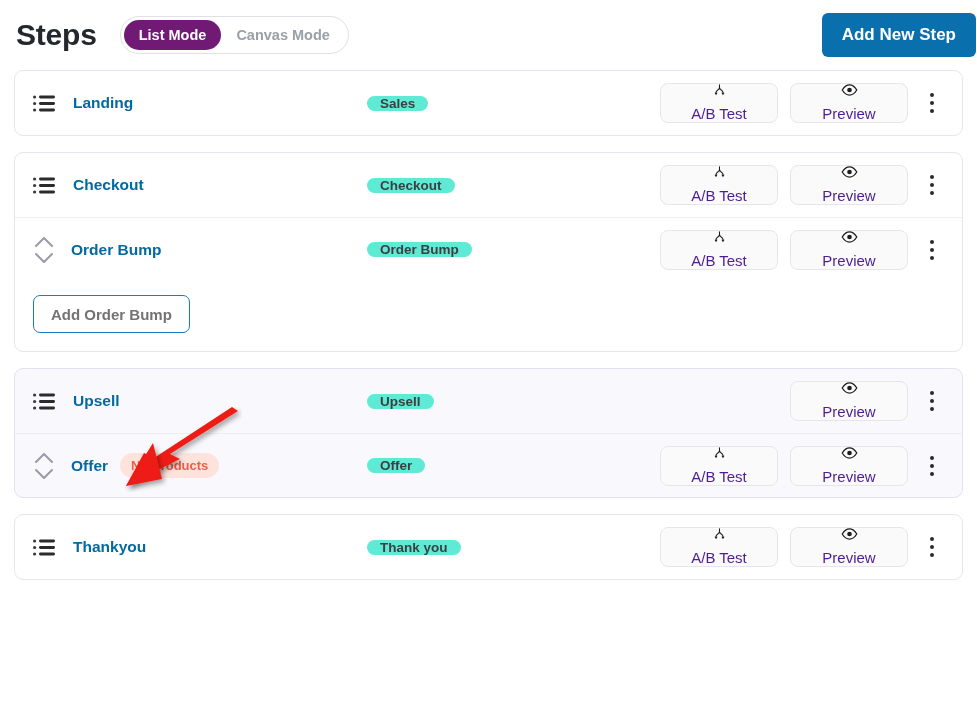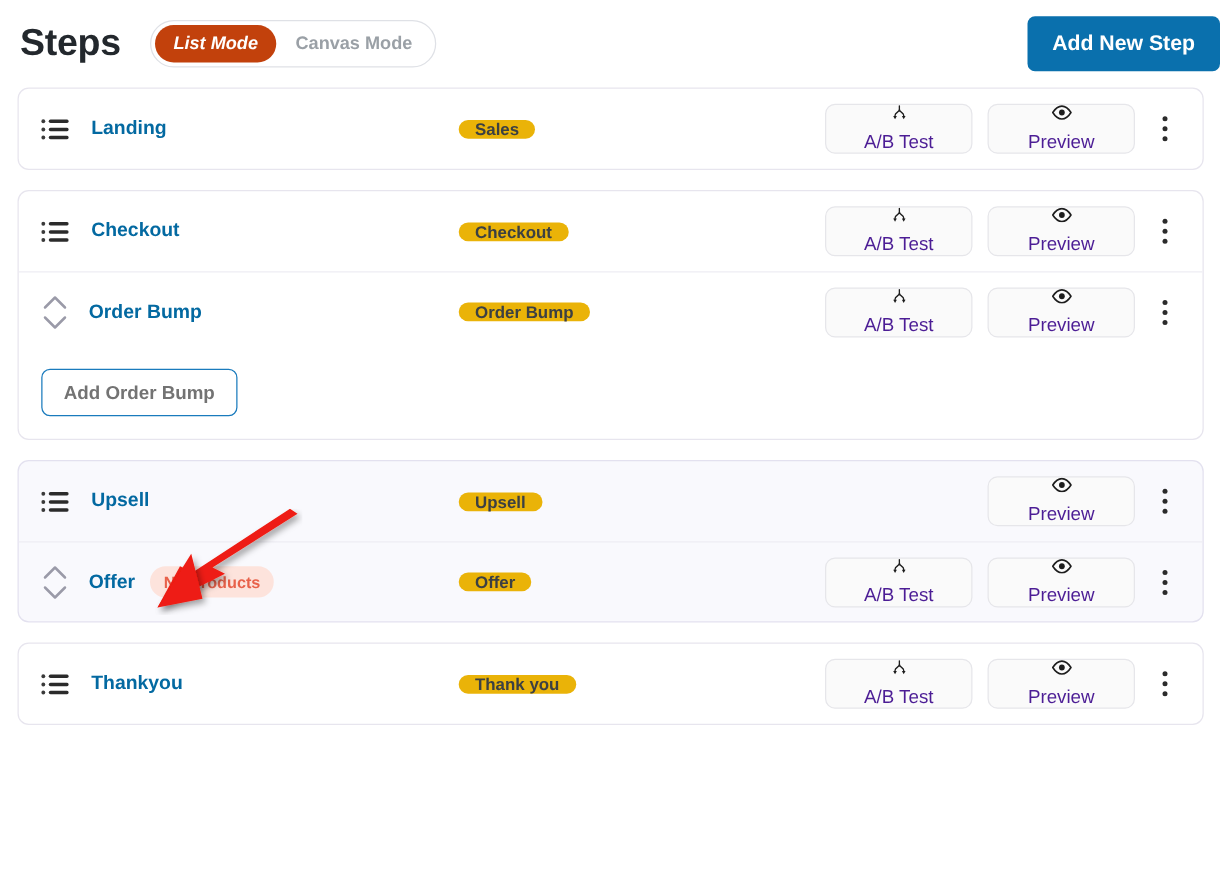--- a/index.html
+++ b/index.html
@@ -44,21 +44,21 @@
     font-weight: 700;
     display: inline-flex;
     align-items: center;
     color: #9aa0a6;
     background: transparent;
     border: none;
     cursor: pointer;
     font-family: "Liberation Sans", sans-serif;
     white-space: nowrap;
   }
-  .mode-btn.active { background: #c2410c; color: #ffffff; font-style: italic; }
+  .mode-btn.active { background: #701a75; color: #ffffff; }
 
   .add-step-btn {
     position: absolute;
     right: 1px;
     top: 13px;
     height: 44px;
     padding: 0 20px;
     border: none;
     border-radius: 6px;
     background: #0a70ad;
@@ -115,21 +115,21 @@
     font-size: 13px;
     font-weight: 700;
     padding: 5px 11px;
     border-radius: 999px;
     white-space: nowrap;
   }
 
   .type-badge {
     position: absolute;
     left: 352px;
-    background: #eab308;
+    background: #5eead4;
     color: #3c4043;
     font-size: 13.5px;
     font-weight: 700;
     padding: 0 13px;
     border-radius: 999px;
     white-space: nowrap;
   }
 
   .actions {
     margin-left: auto;

